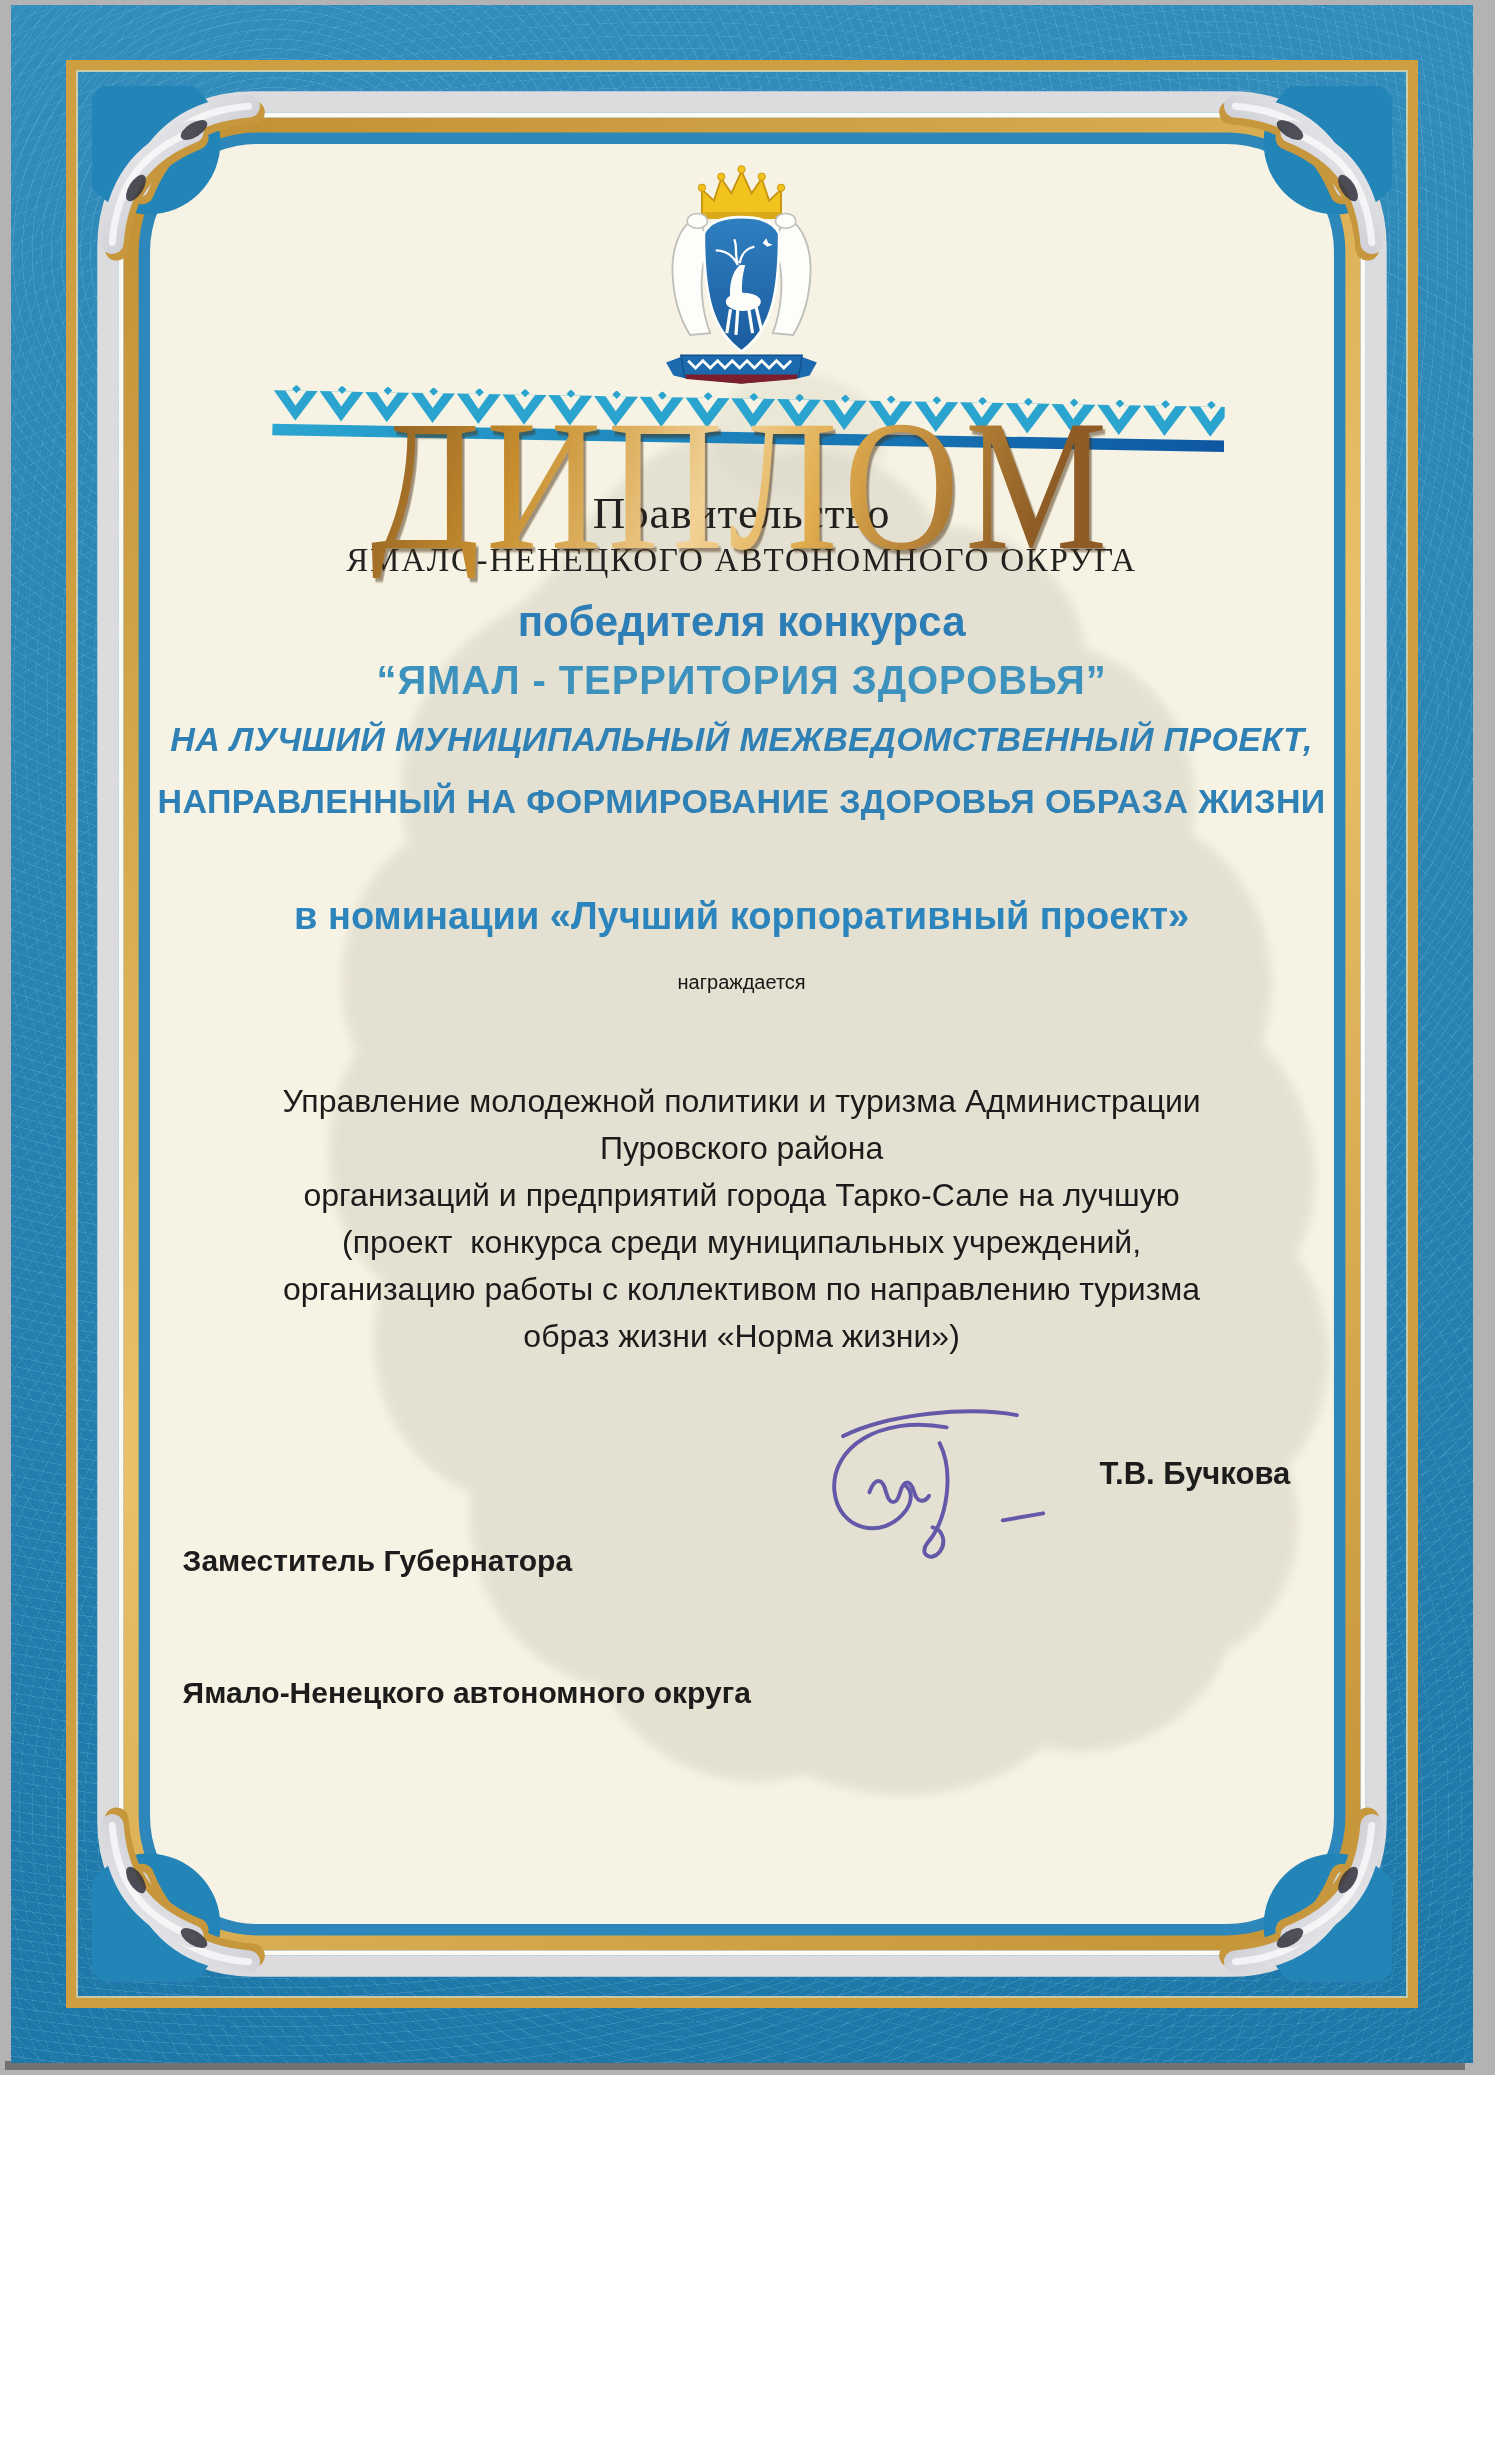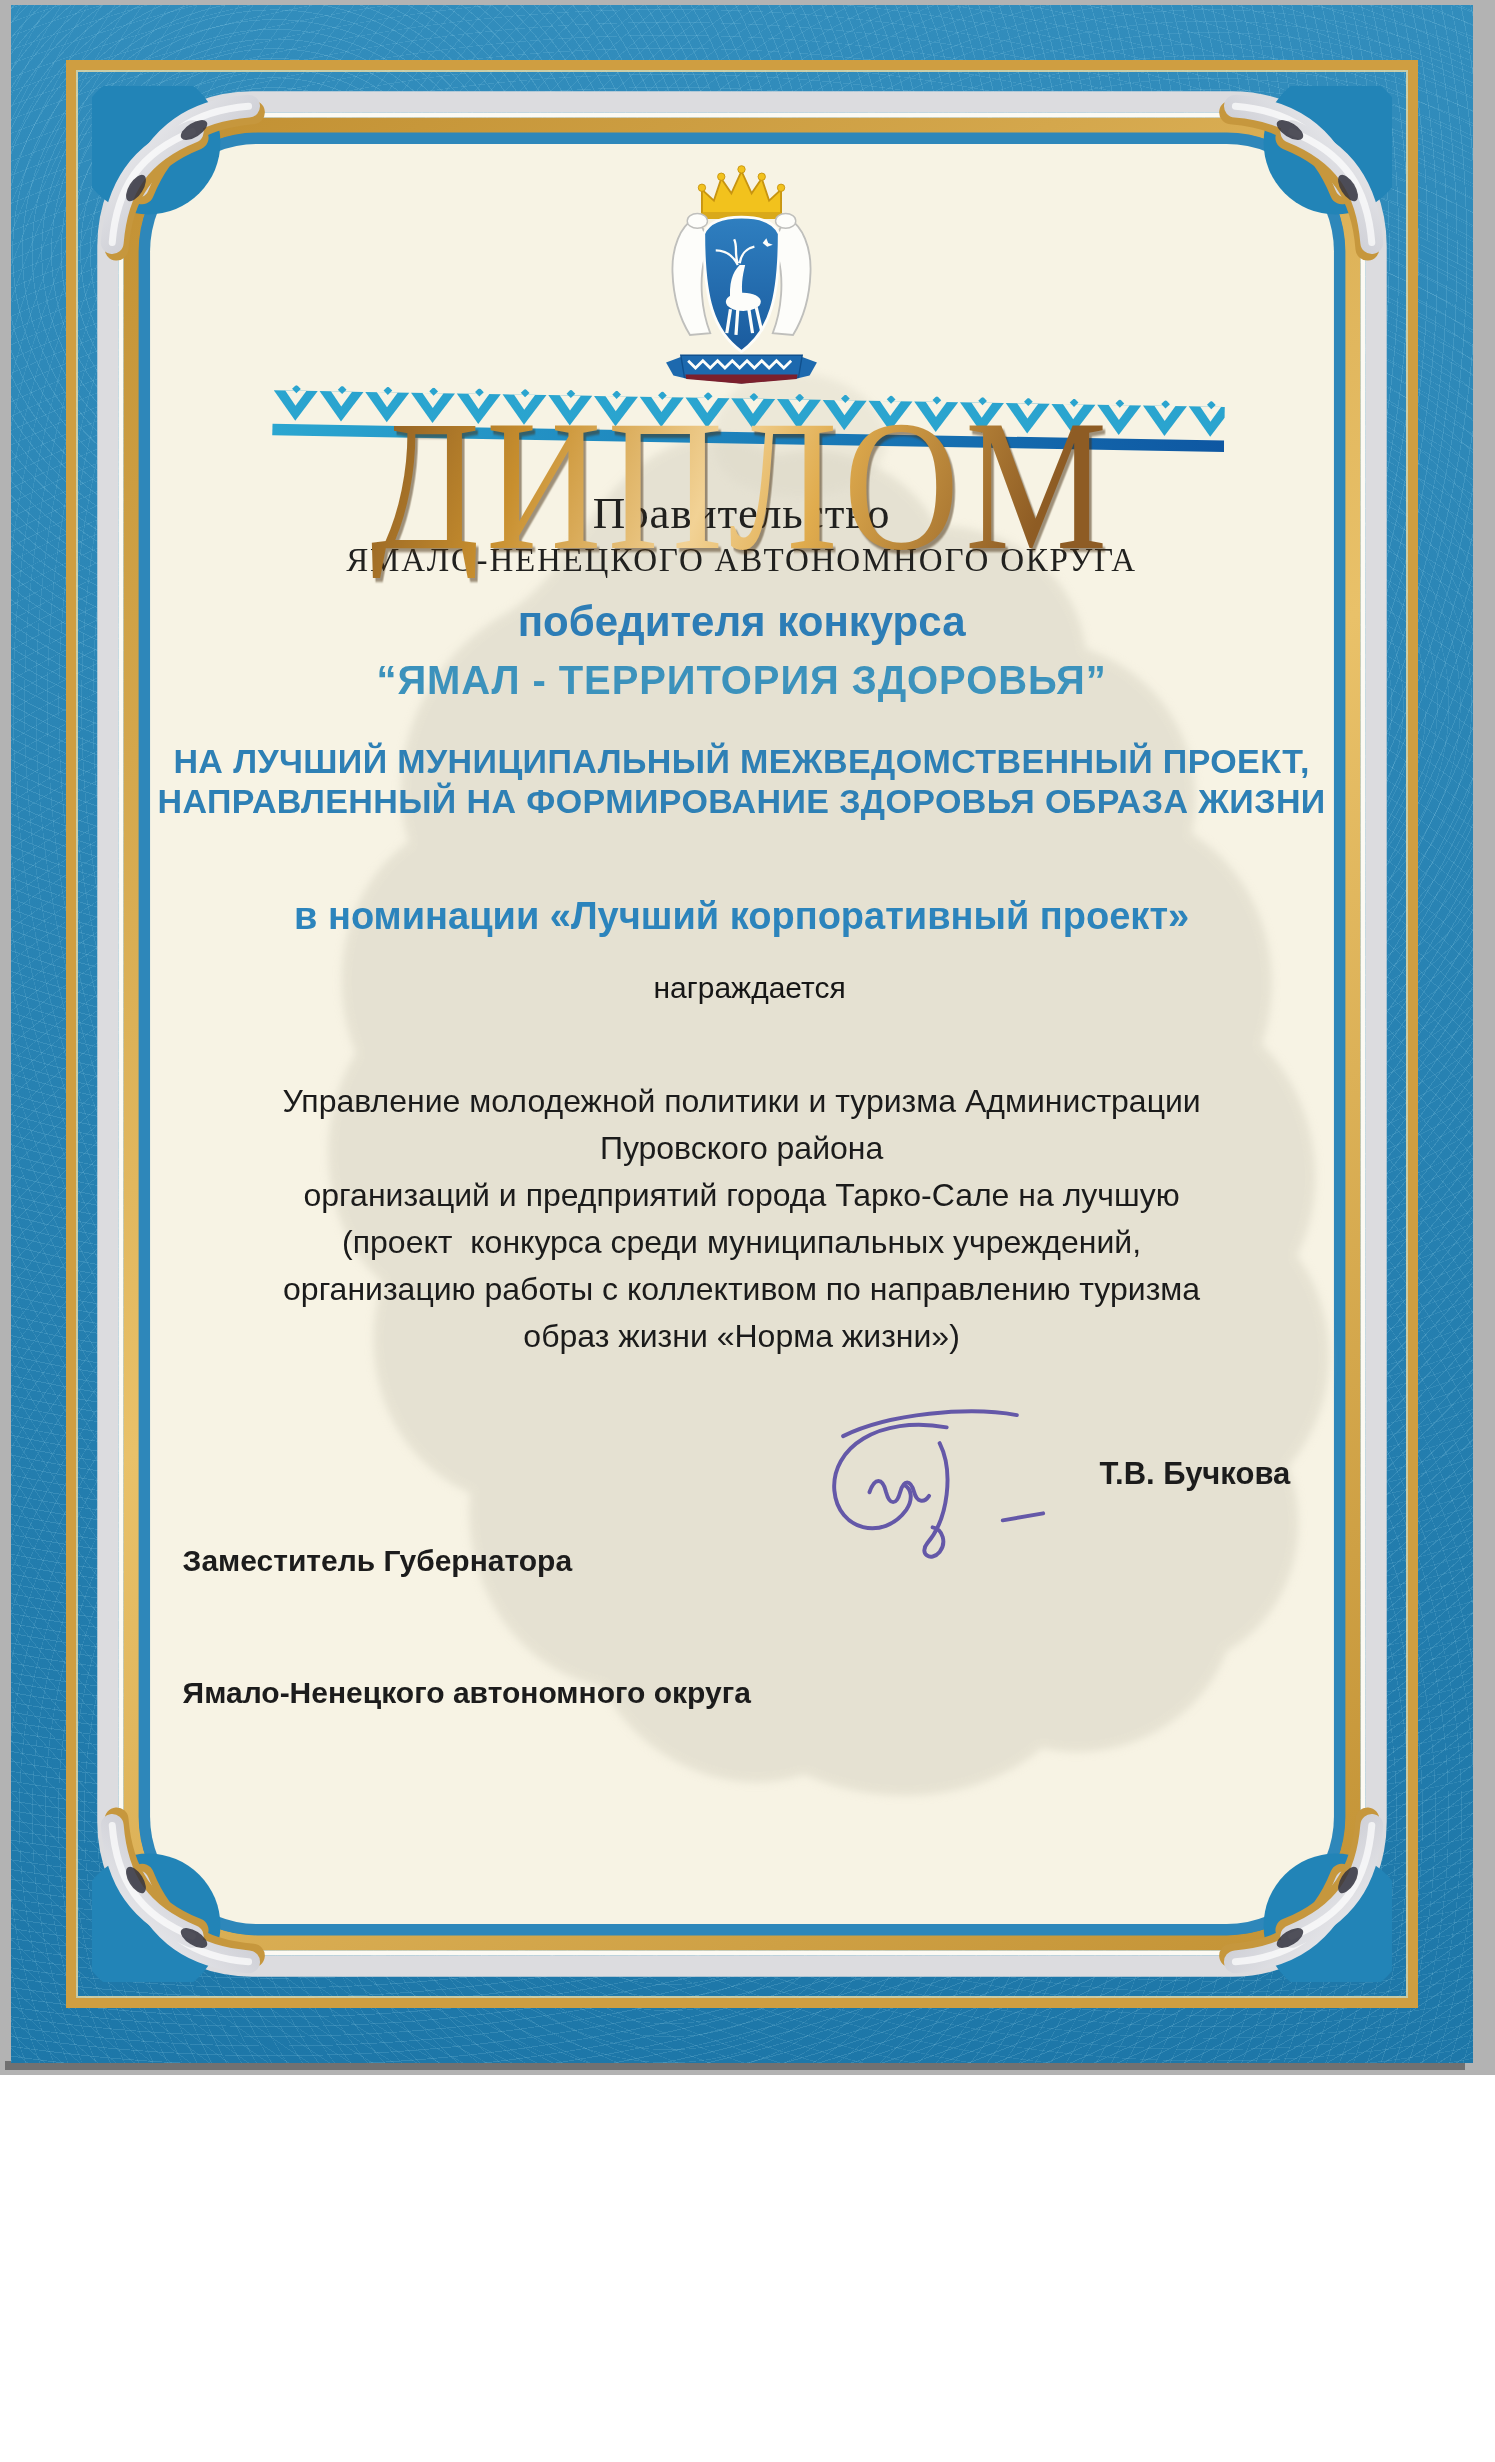--- a/index.html
+++ b/index.html
@@ -38,24 +38,24 @@
   .diplom{
     top:387px;font-family:"Liberation Serif",serif;font-size:186px;line-height:1;
     letter-spacing:7px;font-weight:400;
     background:linear-gradient(115deg,#8a5a22 0%,#c88f2e 22%,#f2d295 46%,#e0ac4e 60%,#8e5c24 88%);
     -webkit-background-clip:text;background-clip:text;color:transparent;
     transform:translateX(-50%) scaleX(.86);
     filter:drop-shadow(3.5px 4.4px 0.9px rgba(70,45,15,.5));
   }
   .sub1{top:593px;font-size:42px;font-weight:700;color:#2d7db6;}
   .contest{top:653px;font-size:40px;font-weight:700;color:#3c92bc;letter-spacing:0.9px;}
-  .desc1{top:737px;font-size:34px;font-weight:700;color:#2e80b5;letter-spacing:0.4px;}
+  .desc1{top:715px;font-size:34px;font-weight:700;color:#2e80b5;letter-spacing:0.4px;font-style:italic;}
   .desc2{top:777px;font-size:34px;font-weight:700;color:#2e80b5;letter-spacing:0.4px;}
   .nomination{top:890px;font-size:38px;font-weight:700;color:#2c84bc;}
-  .awarded{top:966px;font-size:30px;color:#161616;margin-left:8px;}
+  .awarded{top:966px;font-size:20px;color:#161616;}
 
   .recipient{position:absolute;left:50%;transform:translateX(-50%);top:1073px;width:1143px;text-align:center;
     font-size:32px;line-height:47px;color:#1b1b1b;}
   .recipient div{white-space:pre-wrap;}
 
   .sig-pos{position:absolute;left:172px;top:1446px;font-size:30px;line-height:44px;color:#1c1c1c;font-weight:700;white-space:pre;}
   .sig-name{position:absolute;left:1089px;top:1451px;font-size:31px;color:#1c1c1c;font-weight:700;white-space:pre;}
   .sig-ink{position:absolute;left:802px;top:1382px;width:255px;height:193px;}
 </style>
 </head>

